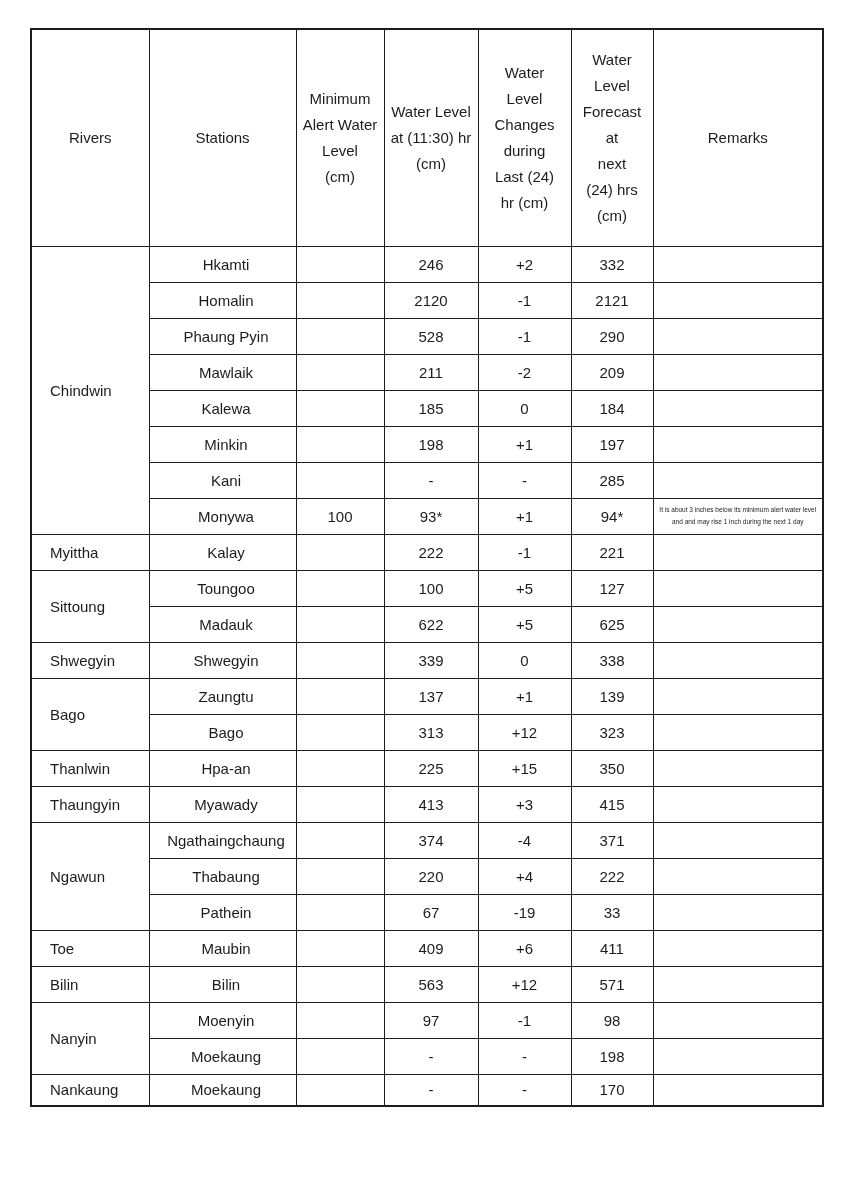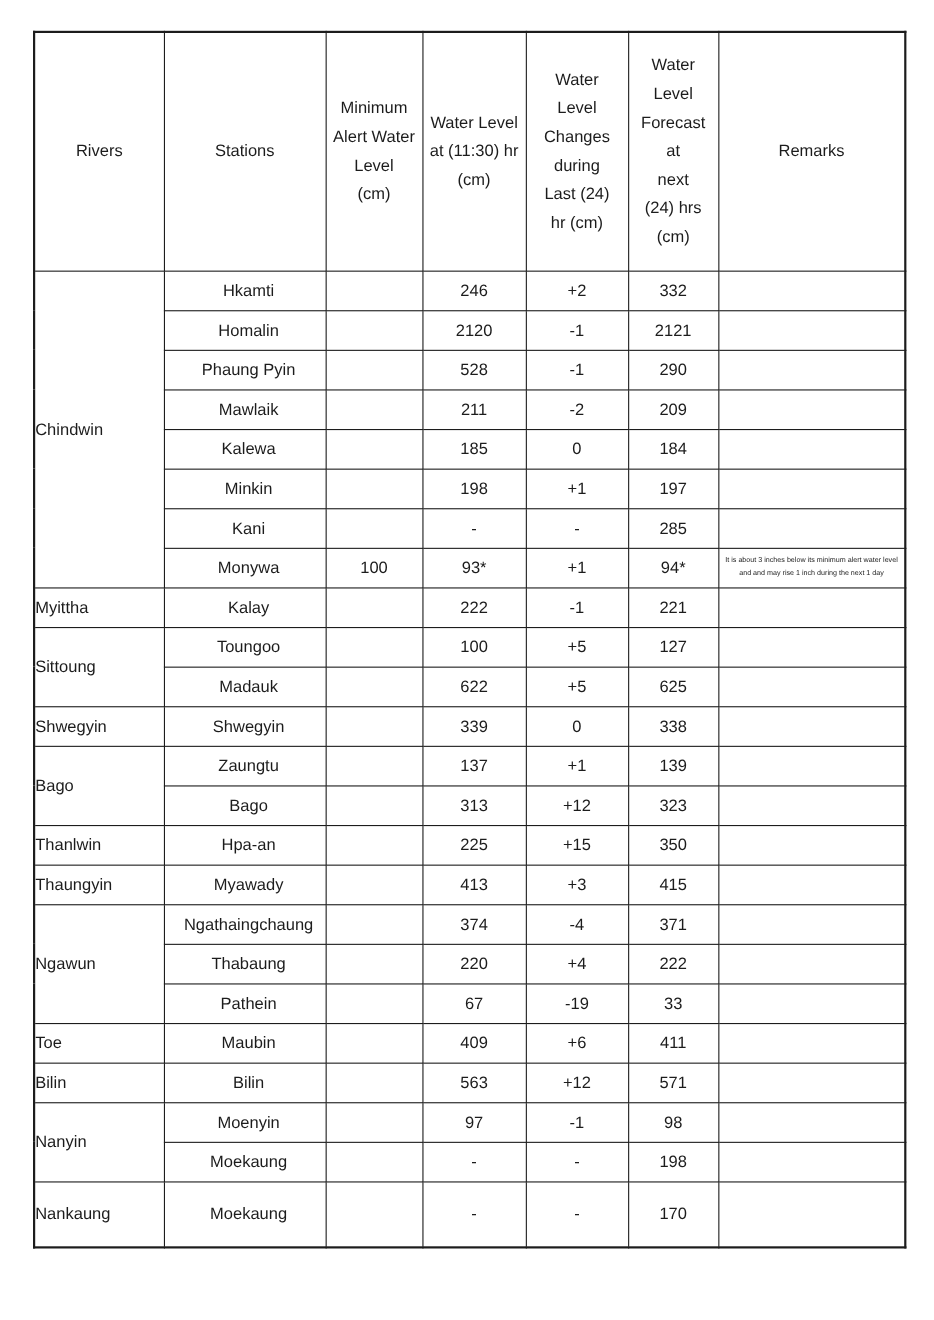--- a/index.html
+++ b/index.html
@@ -27,25 +27,25 @@
   .wl-table thead tr { height: 217px; }
   .wl-table th {
     font-weight: 400;
     font-size: 15px;
     line-height: 26px;
     text-align: center;
     white-space: pre-line;
     padding: 0 2px;
   }
   .wl-table tbody tr { height: 36px; }
-  .wl-table tbody tr.tall { height: 60px; }
+  .wl-table tbody tr.tall { height: 32px; }
   .wl-table td { font-size: 15px; }
   .wl-table td.river {
     text-align: left;
-    padding: 0 4px 0 0;
+    padding: 0 4px 0 18px;
   }
   .wl-table td.station {
     text-align: center;
     padding: 0 4px 0 11px;
   }
   .wl-table td.num { text-align: center; padding: 0 2px; }
   .wl-table td.remarks {
     font-size: 6.5px;
     line-height: 1.8;
     text-align: center;

